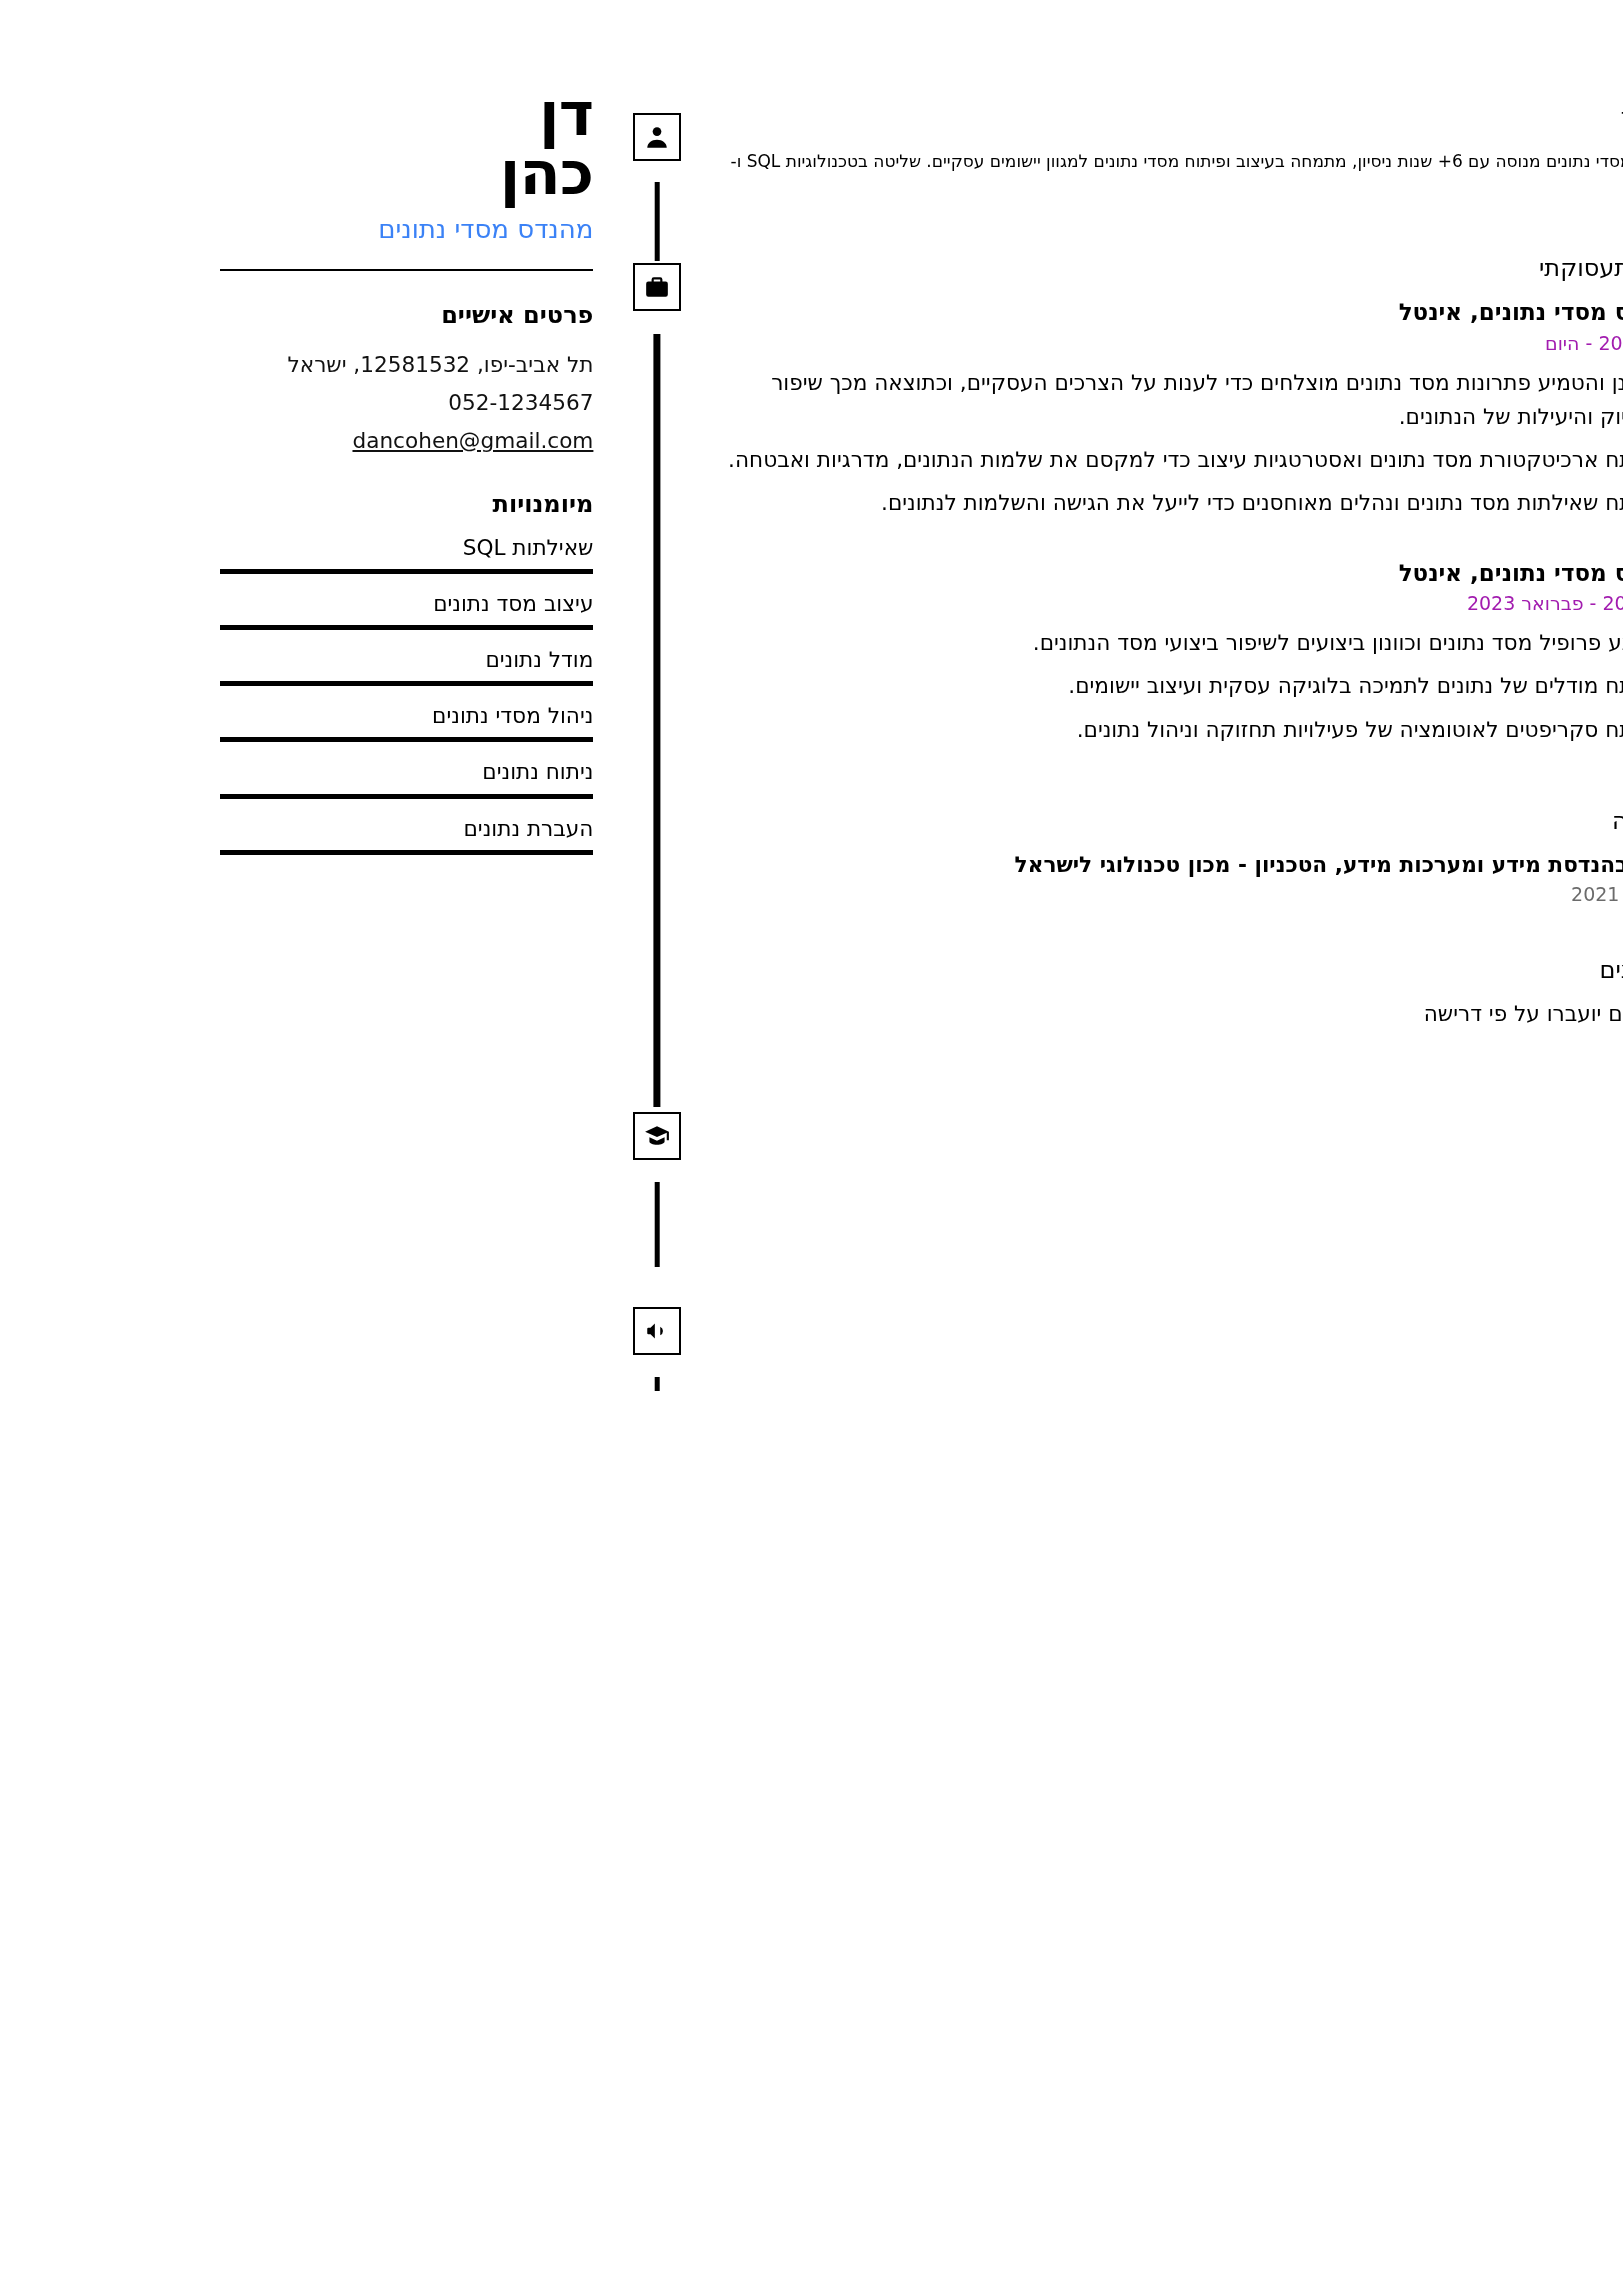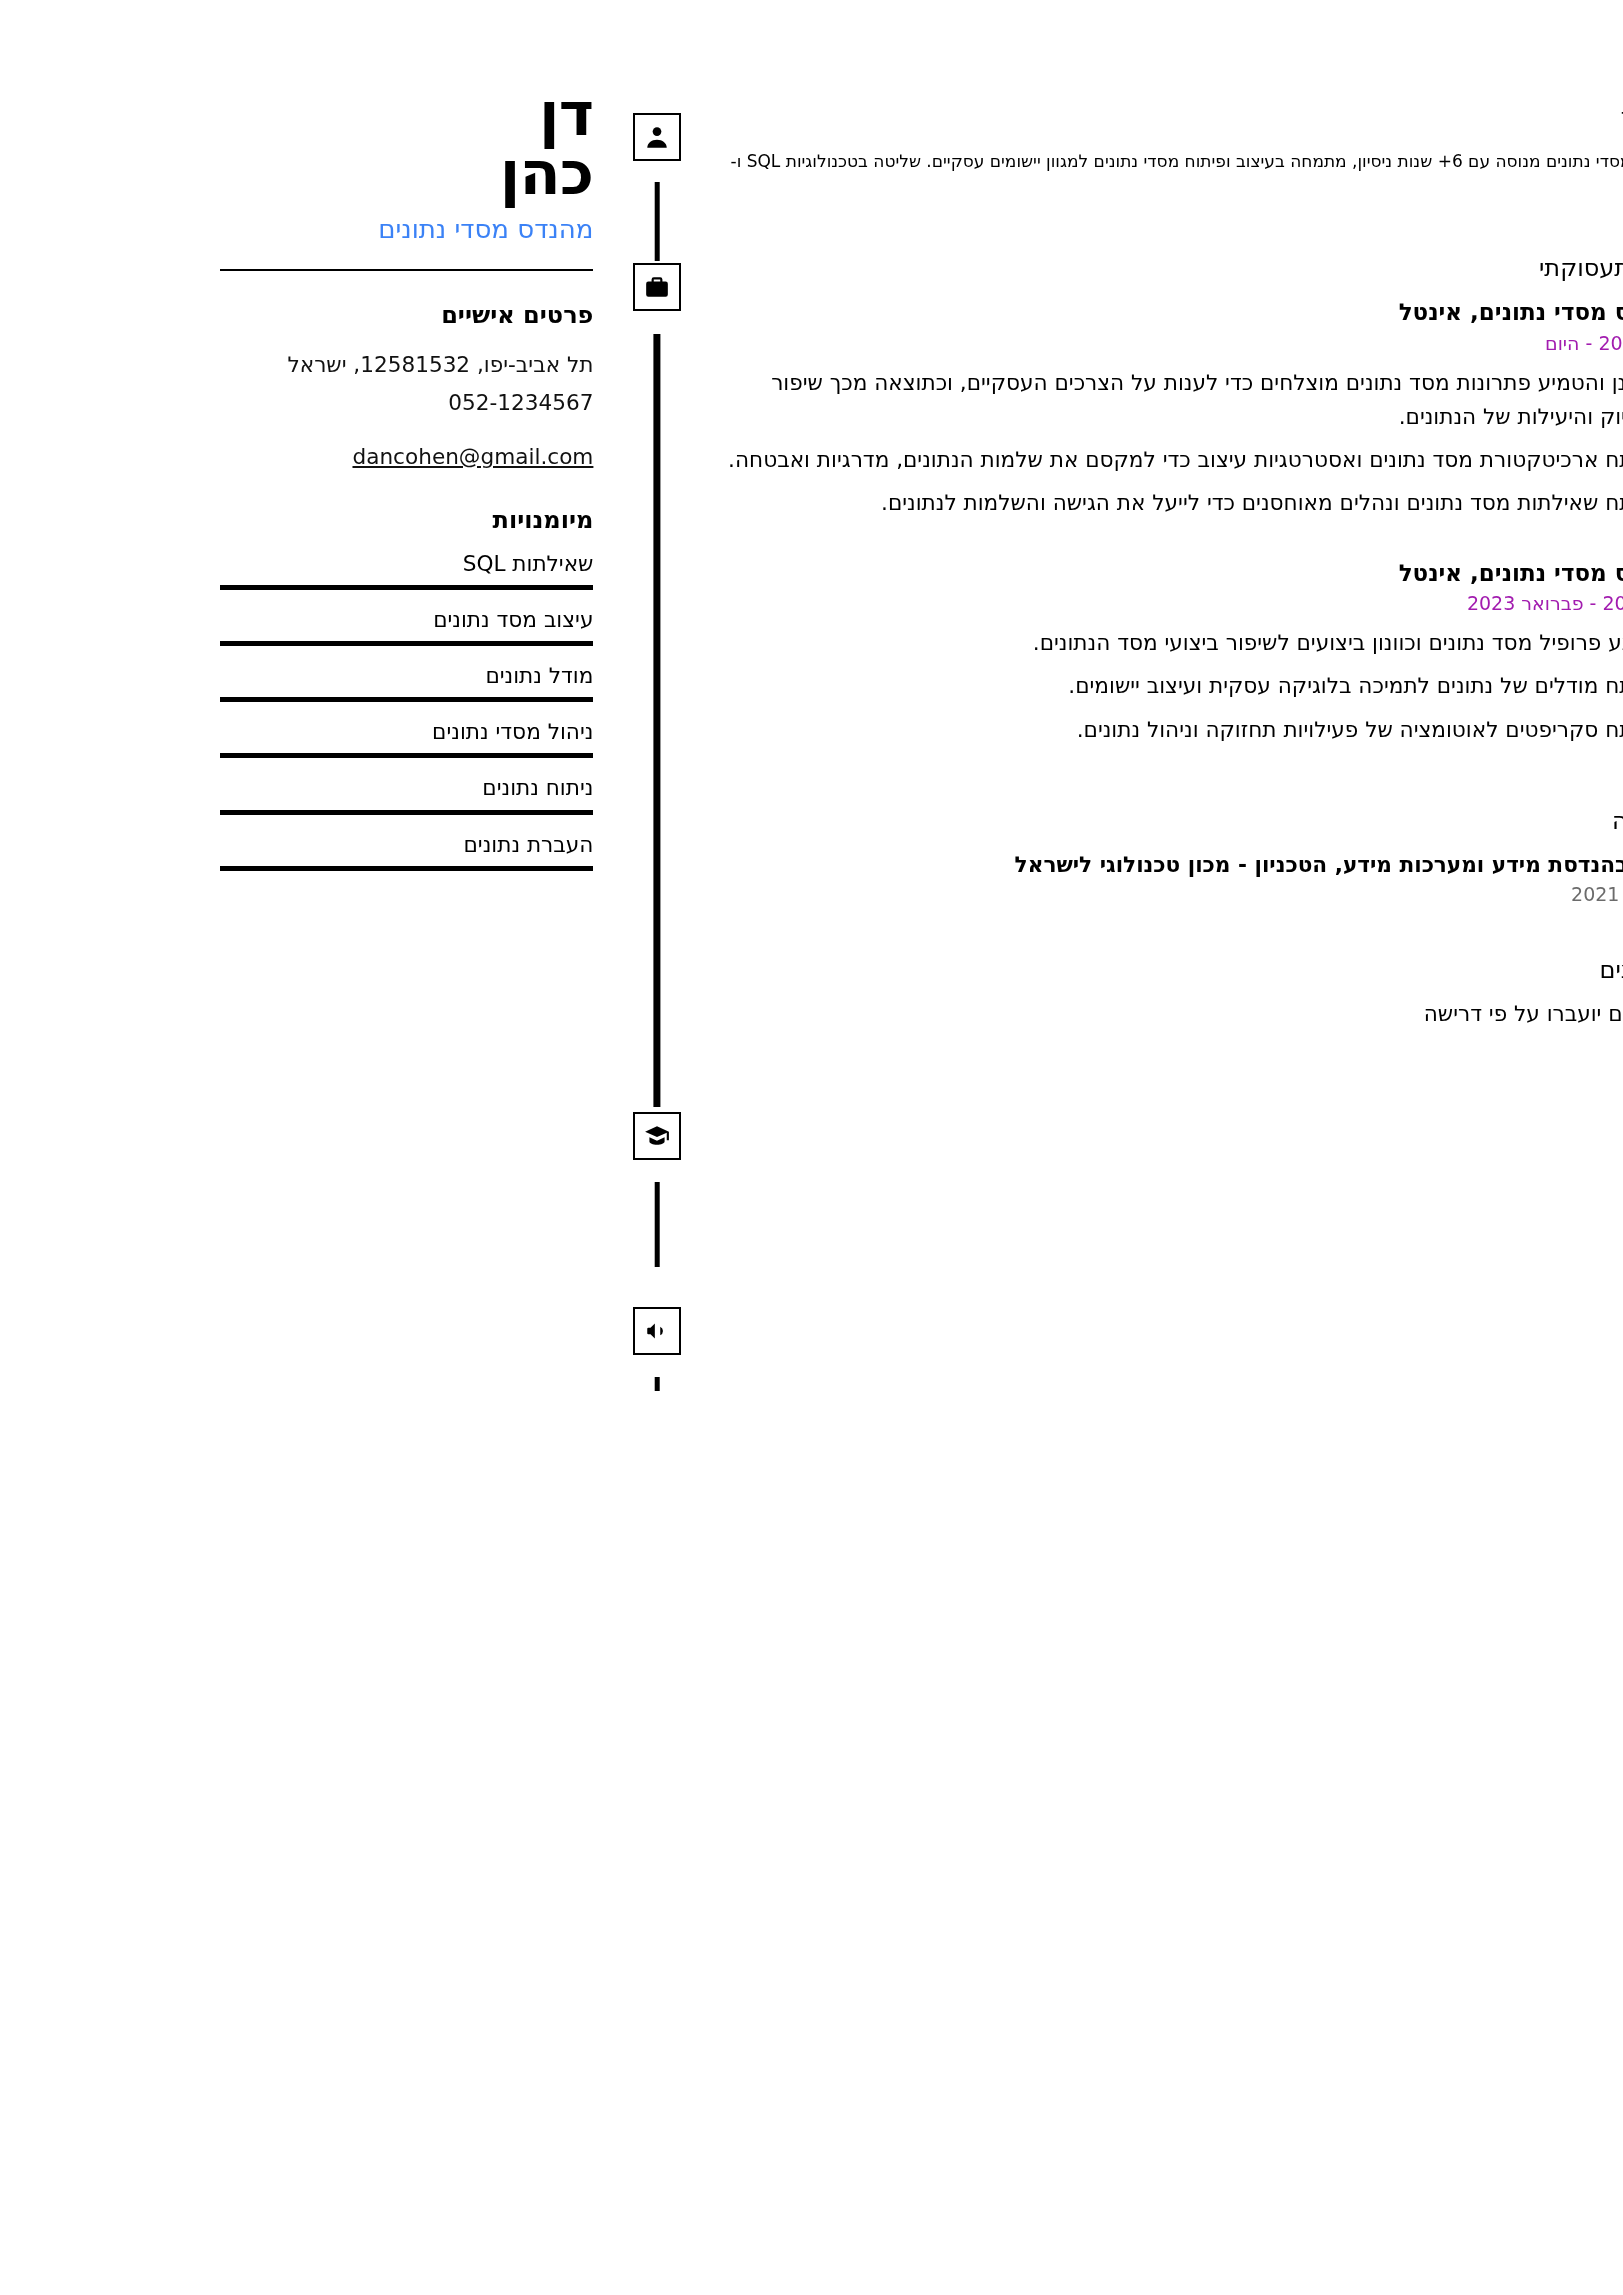--- a/index.html
+++ b/index.html
@@ -72,21 +72,20 @@
     color: #111;
   }
   .contact-link {
     font-size: 21.6px;
     line-height: 1.75;
     color: #111;
     text-decoration: underline;
     display: block;
     direction: ltr;
     text-align: right;
-    margin-top: 16px;
   }
   .skills {
     margin-top: 5.2px;
   }
   .skill {
     font-size: 21.6px;
     padding-bottom: 9.2px;
     margin-bottom: 0;
     border-bottom: 5.9px solid #000;
     margin-top: 17px;

